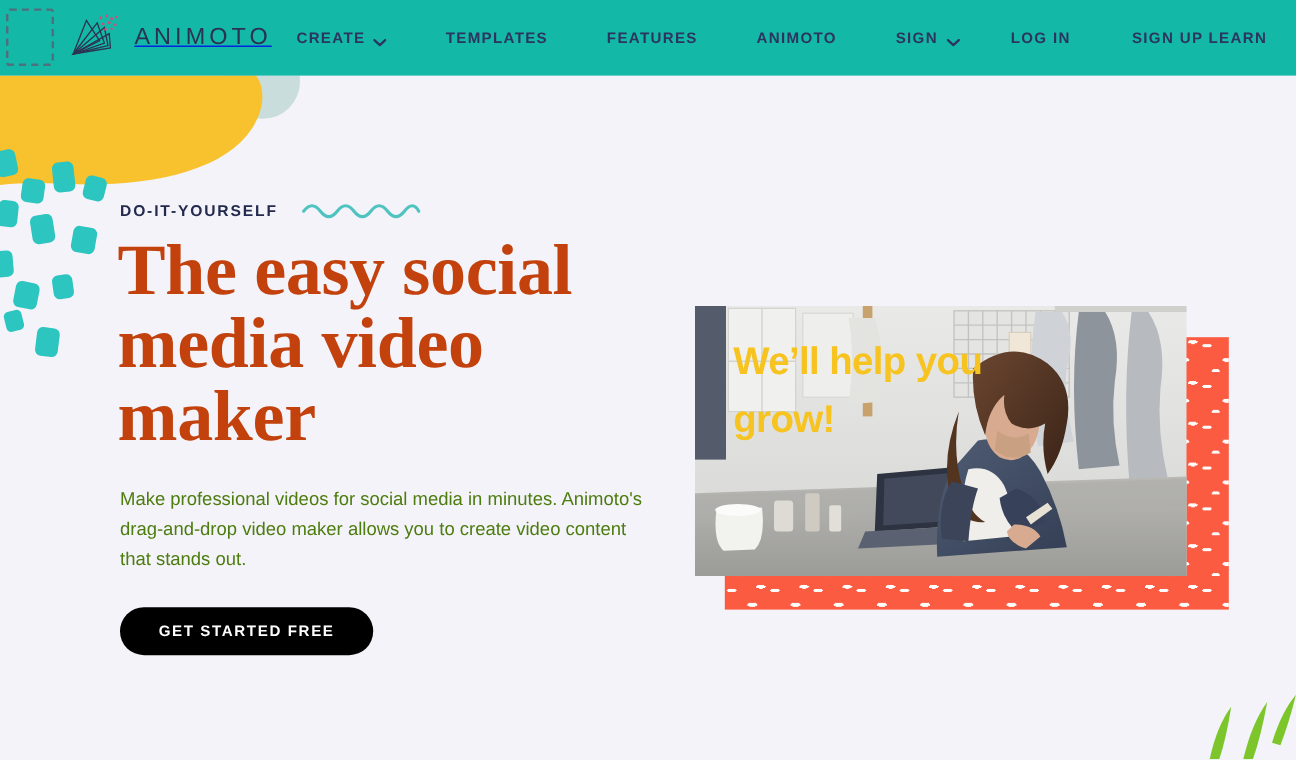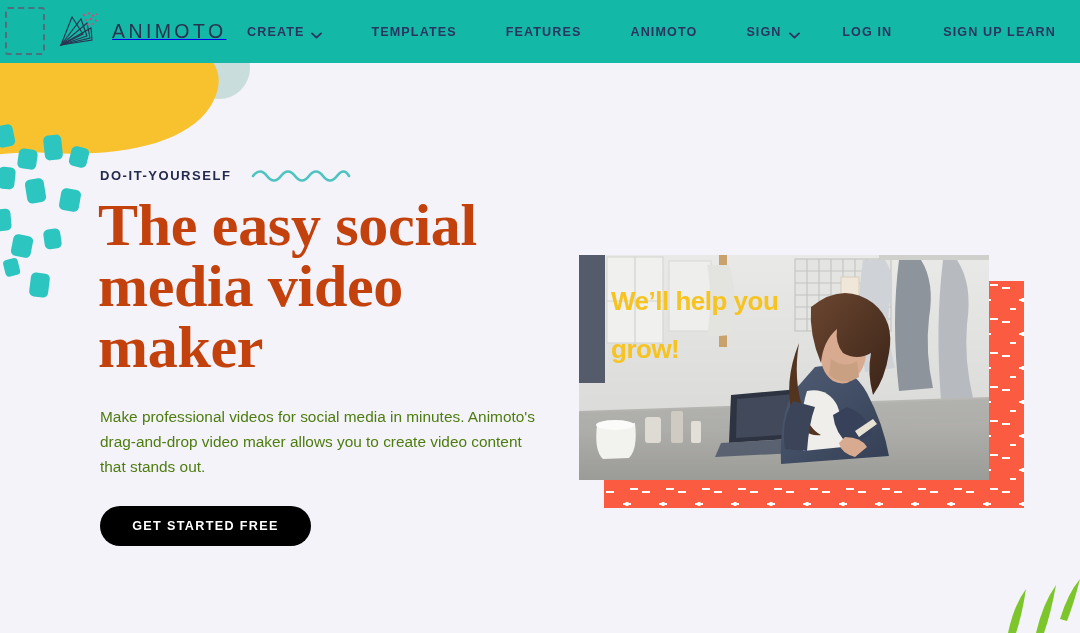--- a/index.html
+++ b/index.html
@@ -216,21 +216,21 @@
   }
   .photo svg { display: block; width: 410px; height: 225px; }
 
   .overlay-text {
     position: absolute;
     left: 32px;
     top: 22px;
     width: 215px;
     z-index: 3;
     font-family: "Liberation Sans", sans-serif;
-    font-size: 26px;
+    font-size: 32px;
     line-height: 48px;
     font-weight: bold;
     color: #f6c320;
     letter-spacing: -0.5px;
     pointer-events: none;
   }
 </style>
 </head>
 <body>
 

